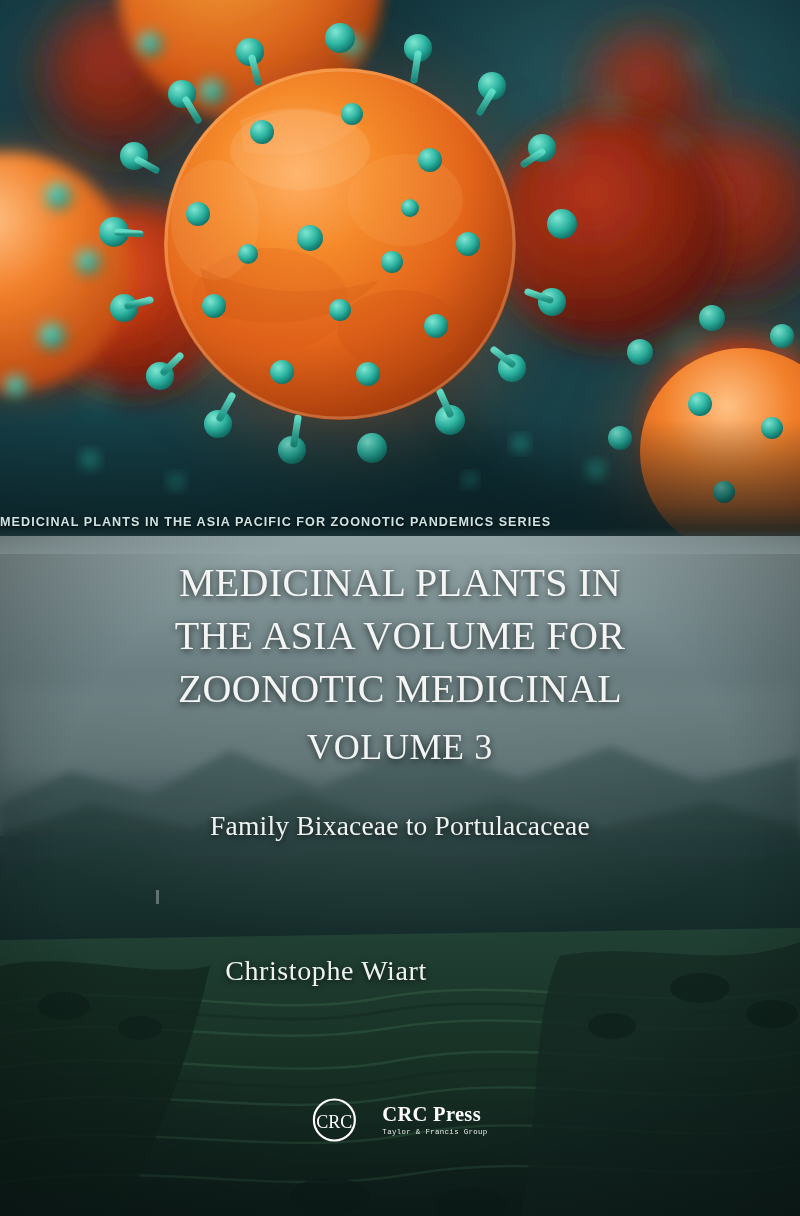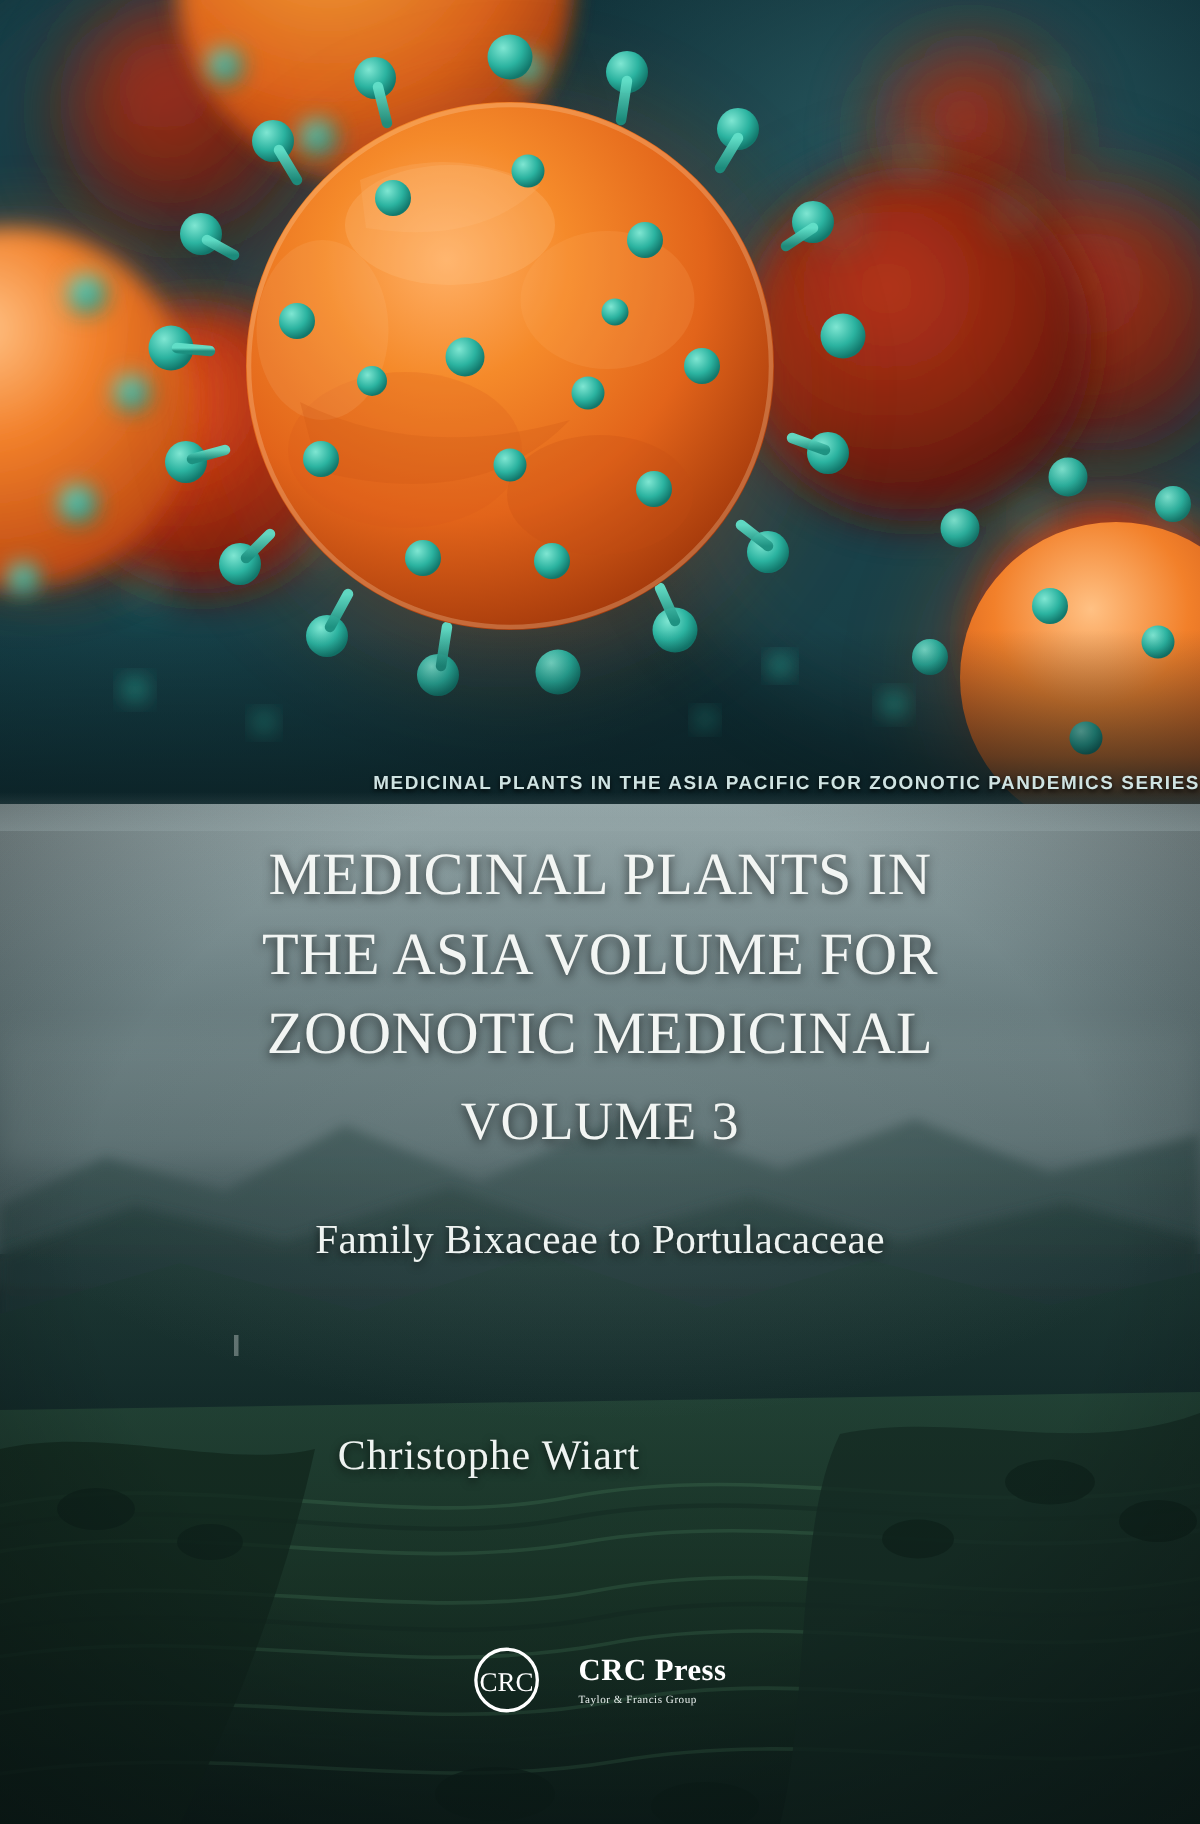--- a/index.html
+++ b/index.html
@@ -36,21 +36,21 @@
 
   
   .series-bar {
     position: absolute;
     left: 0;
     top: 500px;
     width: 800px;
     height: 44px;
     display: flex;
     align-items: center;
-    justify-content: flex-end;
+    justify-content: flex-start;
     z-index: 6;
   }
   .series-bar span {
     font-family: "Liberation Sans", sans-serif;
     font-size: 12.6px;
     letter-spacing: 1.05px;
     font-weight: 700;
     color: #cfe3e2;
     text-transform: uppercase;
     text-shadow: 0 1px 3px rgba(0,0,0,0.85);
@@ -152,21 +152,21 @@
   .pub-text { text-align: left; line-height: 1; }
   .pub-name {
     font-family: "Liberation Serif", serif;
     font-size: 20.5px;
     font-weight: 700;
     color: #ffffff;
     letter-spacing: 0.3px;
     display: block;
   }
   .pub-sub {
-    font-family: Liberation Serif, serif;
+    font-family: Liberation Mono, monospace;
     font-size: 7.4px;
     color: #e7eeec;
     letter-spacing: 0.35px;
     display: block;
     margin-top: 4px;
   }
 
   
   .seam {
     position: absolute;

